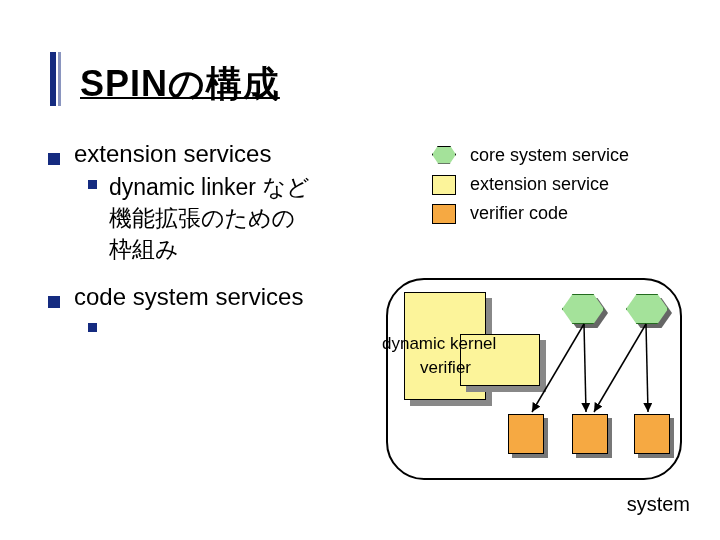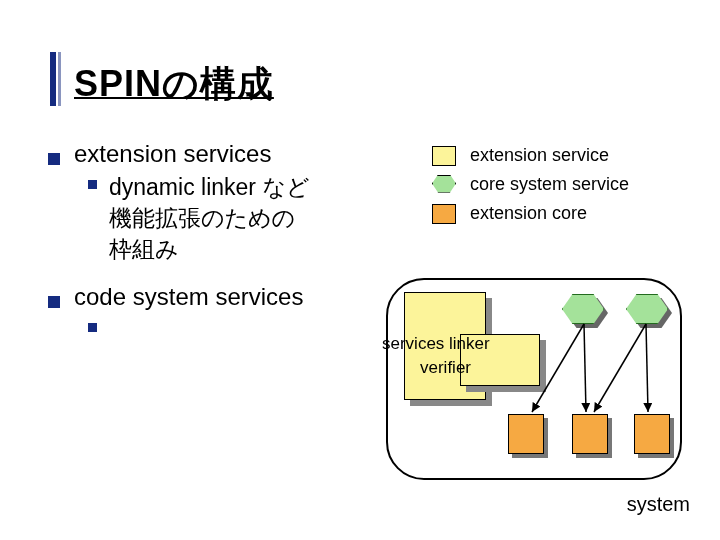--- a/index.html
+++ b/index.html
@@ -35,21 +35,21 @@
     left: 8px;
     top: -8px;
     width: 3px;
     height: 54px;
     background: #152b80;
     opacity: 0.5;
   }
   .title-text {
     font-size: 36px;
     font-weight: bold;
-    padding-left: 24px;
+    padding-left: 30px;
     text-decoration: underline;
     text-decoration-thickness: 2px;
     color: #000;
     letter-spacing: 1px;
   }
   .content {
     position: absolute;
     top: 140px;
     left: 48px;
     width: 350px;
@@ -216,44 +216,44 @@
       <div class="sq"></div>
       <div class="txt">code system services</div>
     </div>
     <div class="b2">
       <div class="sq"></div>
     </div>
   </div>
 
   <div class="legend">
     <div class="legend-row">
-      <div class="legend-swatch sw-yellow"></div>
-      <span>extension service</span>
-    </div>
-    <div class="legend-row">
       <div class="legend-swatch" style="border:none;padding:0">
         <div class="sw-green-hex"></div>
       </div>
       <span>core system service</span>
     </div>
     <div class="legend-row">
+      <div class="legend-swatch sw-yellow"></div>
+      <span>extension service</span>
+    </div>
+    <div class="legend-row">
       <div class="legend-swatch sw-orange"></div>
-      <span>extension core</span>
+      <span>verifier code</span>
     </div>
   </div>
 
   <div class="diagram">
     <div class="kernel-box"></div>
 
     <div class="yellow-shadow dl-shadow"></div>
     <div class="yellow-block dl-box"></div>
     <div class="yellow-shadow ver-shadow"></div>
     <div class="yellow-block ver-box"></div>
 
-    <div class="diag-text dl-label">services linker</div>
+    <div class="diag-text dl-label">dynamic kernel</div>
     <div class="diag-text ver-label">verifier</div>
 
     <div class="hex-shadow hex1s"></div>
     <div class="hex hex1"></div>
     <div class="hex-shadow hex2s"></div>
     <div class="hex hex2"></div>
 
     <div class="orange-shadow o1s"></div>
     <div class="orange-box o1"></div>
     <div class="orange-shadow o2s"></div>

